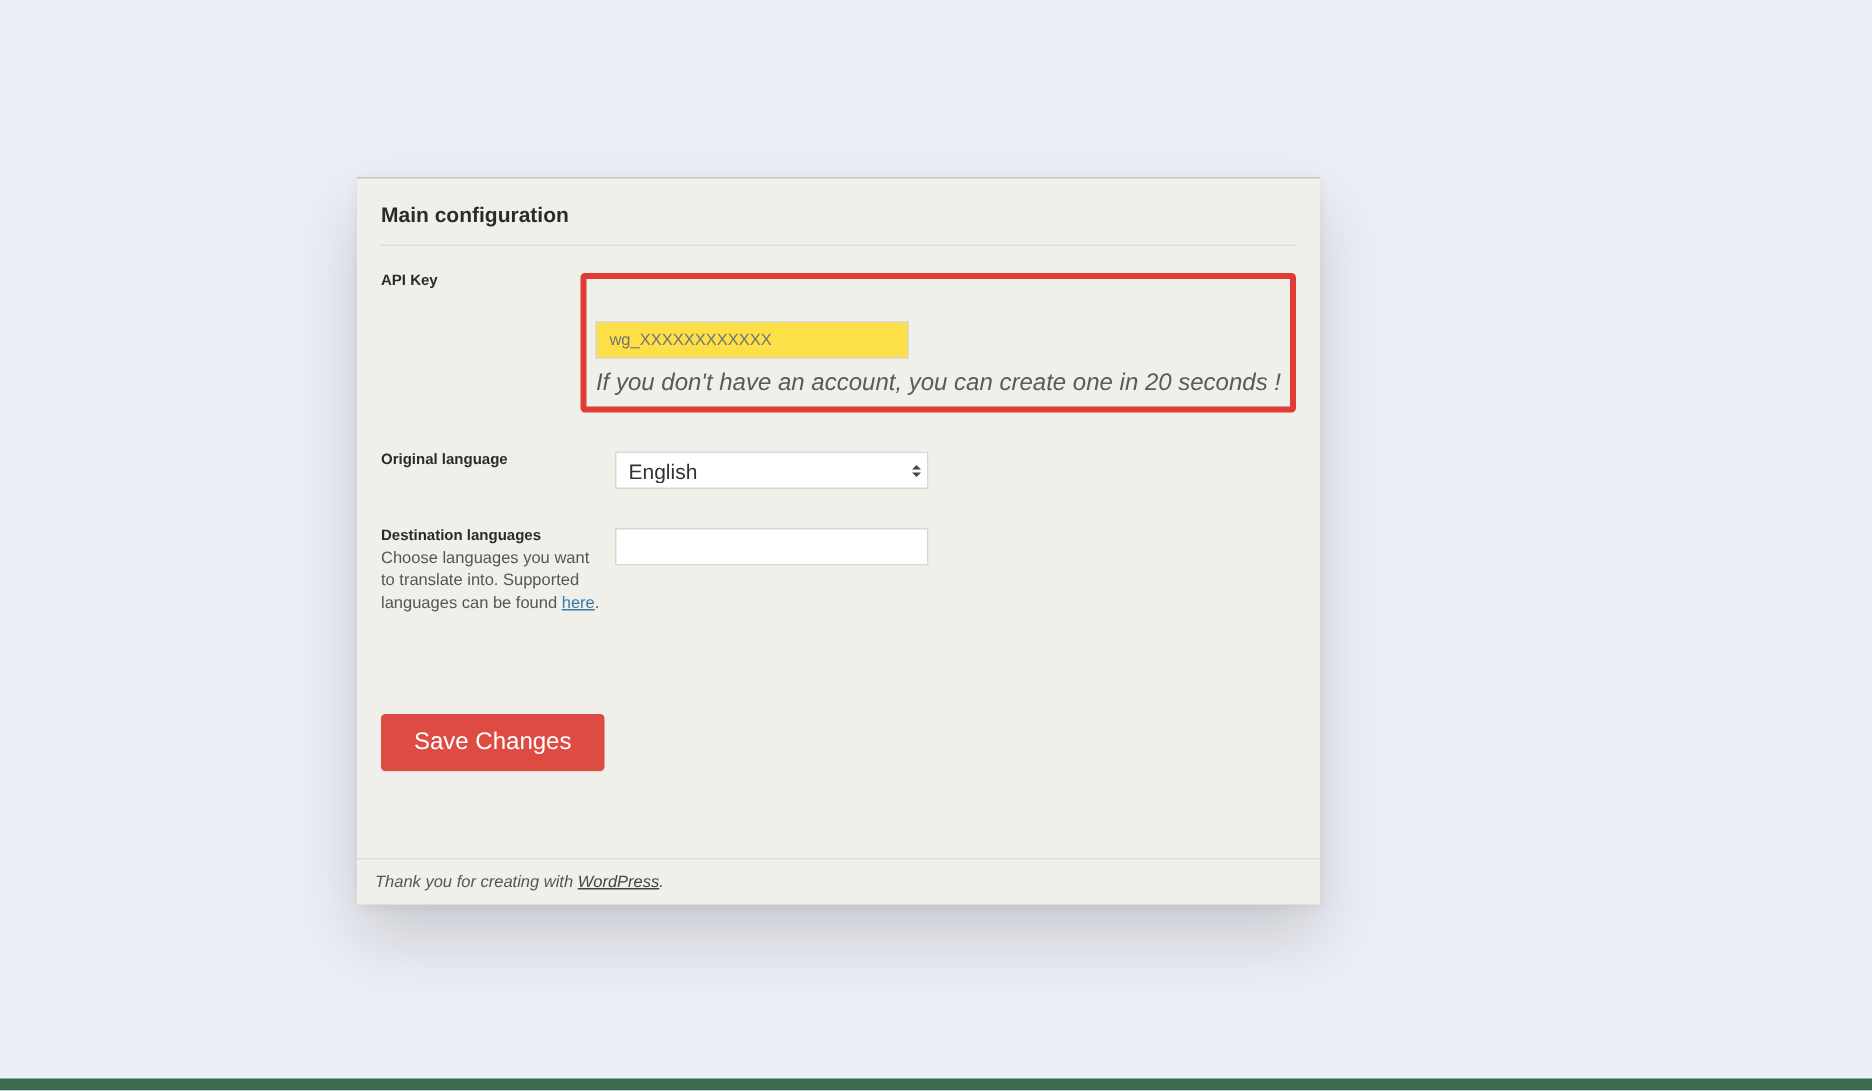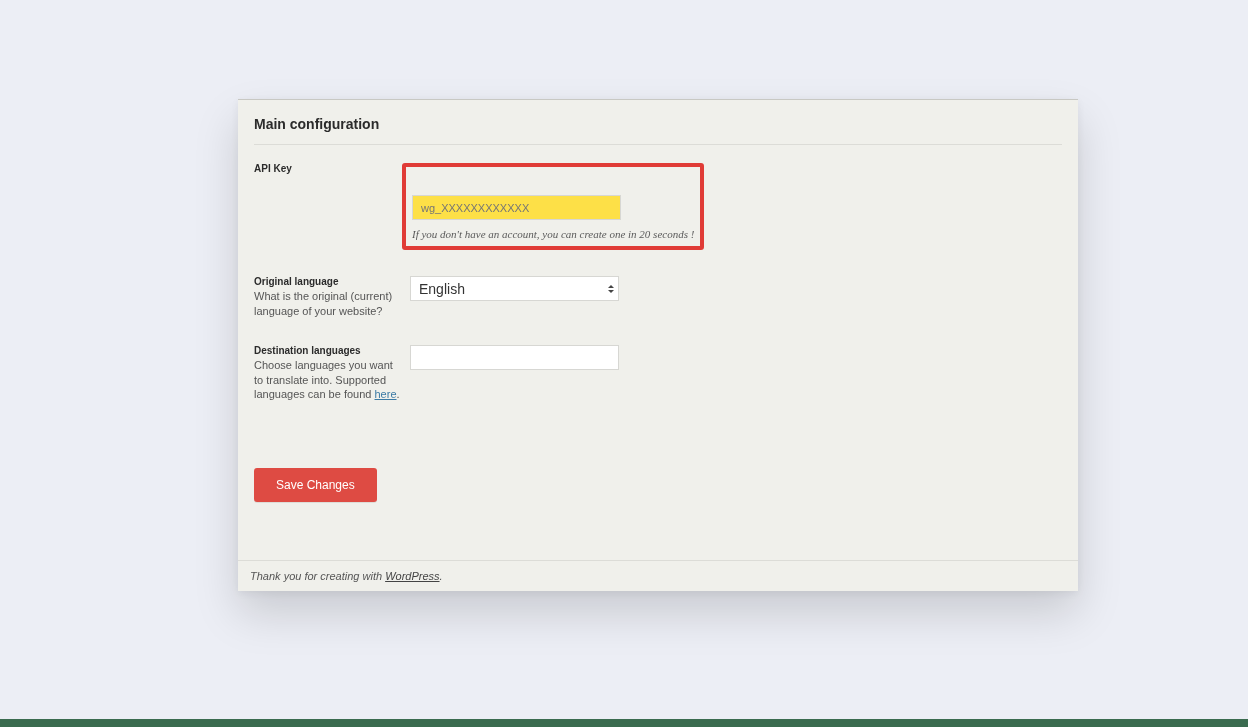--- a/index.html
+++ b/index.html
@@ -15,22 +15,22 @@
       position: absolute;
       bottom: 0;
       left: 0;
       right: 0;
       height: 8px;
       background: #3a6b4f;
     }
     .panel {
       position: absolute;
       left: 238px;
-      top: 99px;
-      width: 840px;
+      top: 118px;
+      width: 642px;
       background: #f0f0eb;
       border-top: 1px solid #c8c8c3;
       box-shadow: 0 22px 42px rgba(0,0,0,0.15), 0 2px 8px rgba(0,0,0,0.06);
       padding: 0 16px 0 16px;
     }
     .section-title {
       font-size: 14px;
       font-weight: 700;
       color: #2b2b2b;
       padding: 16px 0 12px 0;
@@ -71,26 +71,25 @@
       height: 25px;
       border: 1px solid #d7d7d3;
       background: #fde047;
       font-size: 11px;
       color: #777;
       padding: 0 8px;
       outline: none;
       margin-top: 22px;
     }
     .hint {
-      font-size: 11px;
+      font-size: 16px;
       font-style: italic;
       color: #5a5a5a;
       margin-top: 8px;
       white-space: nowrap;
-      font-family: Liberation Serif, serif;
     }
     .select-wrap {
       position: relative;
       width: 209px;
     }
     .select-input {
       width: 100%;
       height: 25px;
       border: 1px solid #d7d7d3;
       background: #fff;
@@ -126,21 +125,21 @@
       font-size: 11px;
       outline: none;
     }
     .save-btn {
       margin-top: 40px;
       margin-bottom: 58px;
       background: #de4b43;
       color: #fff;
       border: none;
       border-radius: 3px;
-      font-size: 12px;
+      font-size: 16px;
       padding: 10px 22px;
       cursor: pointer;
       box-shadow: 0 1px 0 rgba(0,0,0,0.08);
     }
     .footer {
       border-top: 1px solid #dcdcd7;
       margin-left: -16px;
       margin-right: -16px;
       padding: 9px 12px;
       font-size: 11px;
@@ -167,21 +166,20 @@
           <input type="text" class="text-input" placeholder="wg_XXXXXXXXXXXX" style="">
           <div class="hint">If you don't have an account, you can create one in 20 seconds !</div>
         </div>
       </div>
     </div>
 
     
     <div class="form-row">
       <div class="form-label-col">
         <div class="field-label">Original language</div>
-        <div class="field-desc">What is the original (current) language of your website?</div>
       </div>
       <div class="form-field-col">
         <div class="select-wrap">
           <input class="select-input" readonly="" value="English" style="">
           <span class="select-arrows">
             <span class="arrow-up"></span>
             <span class="arrow-down"></span>
           </span>
         </div>
       </div>

